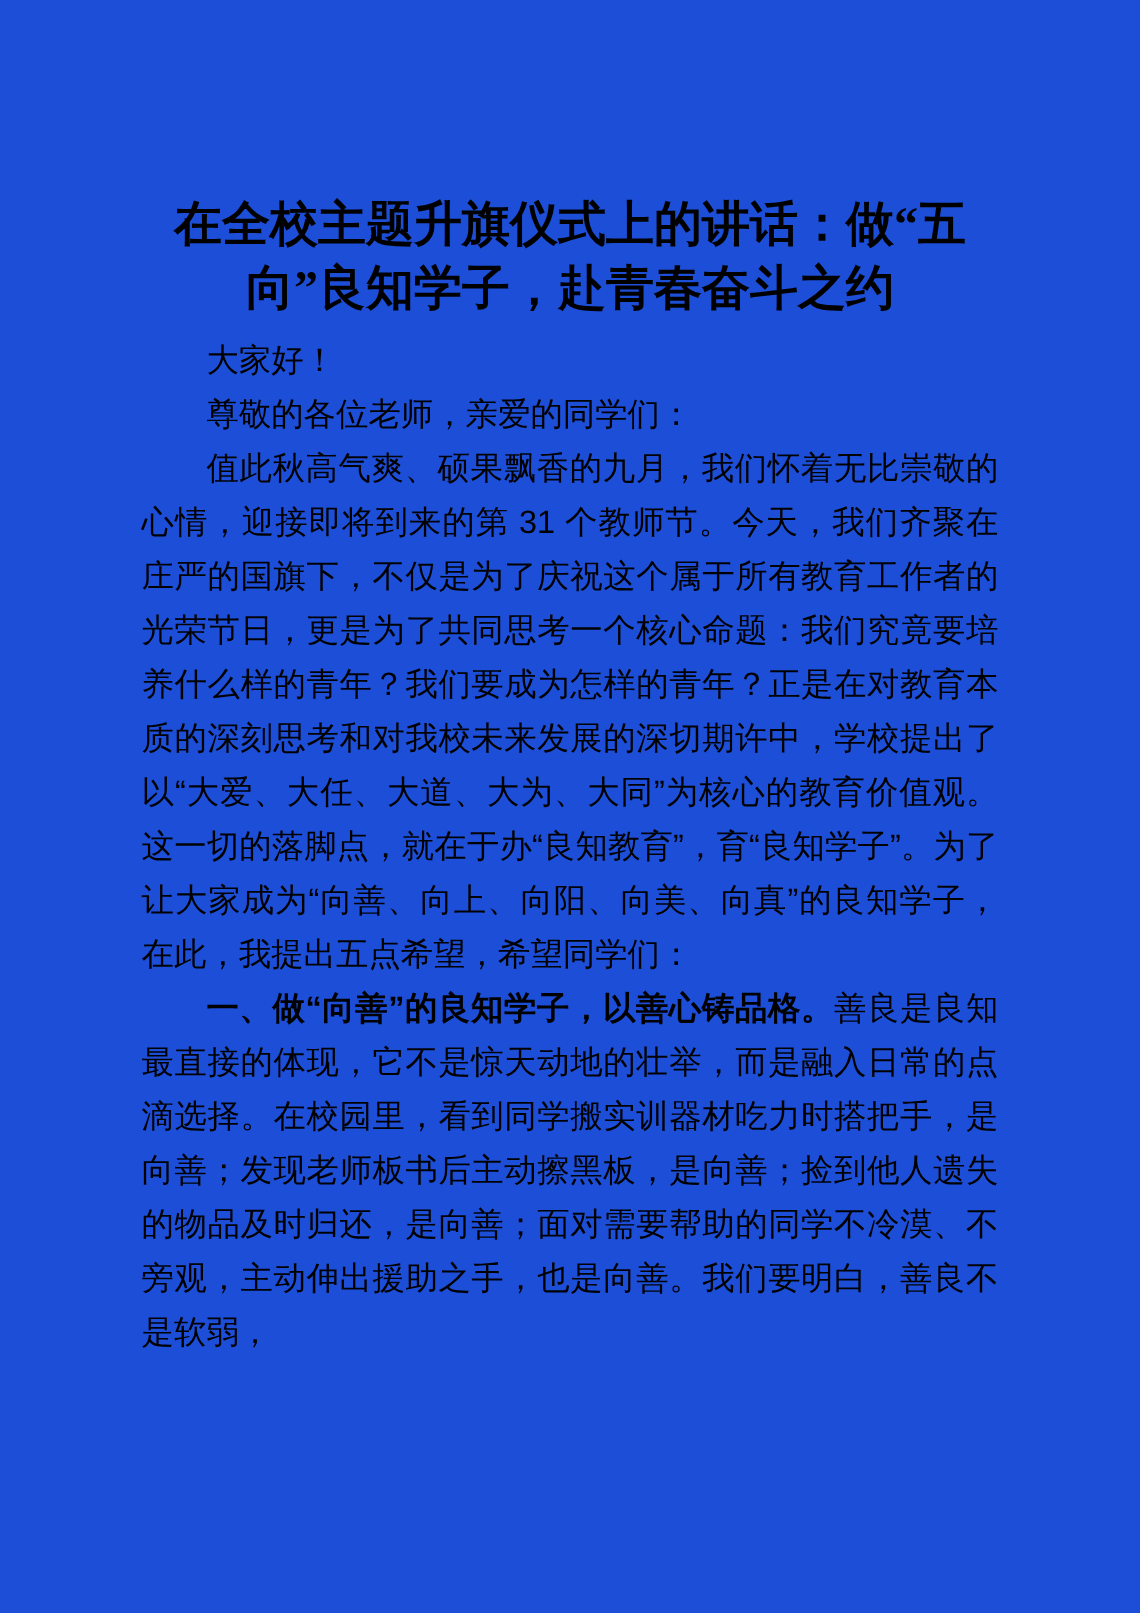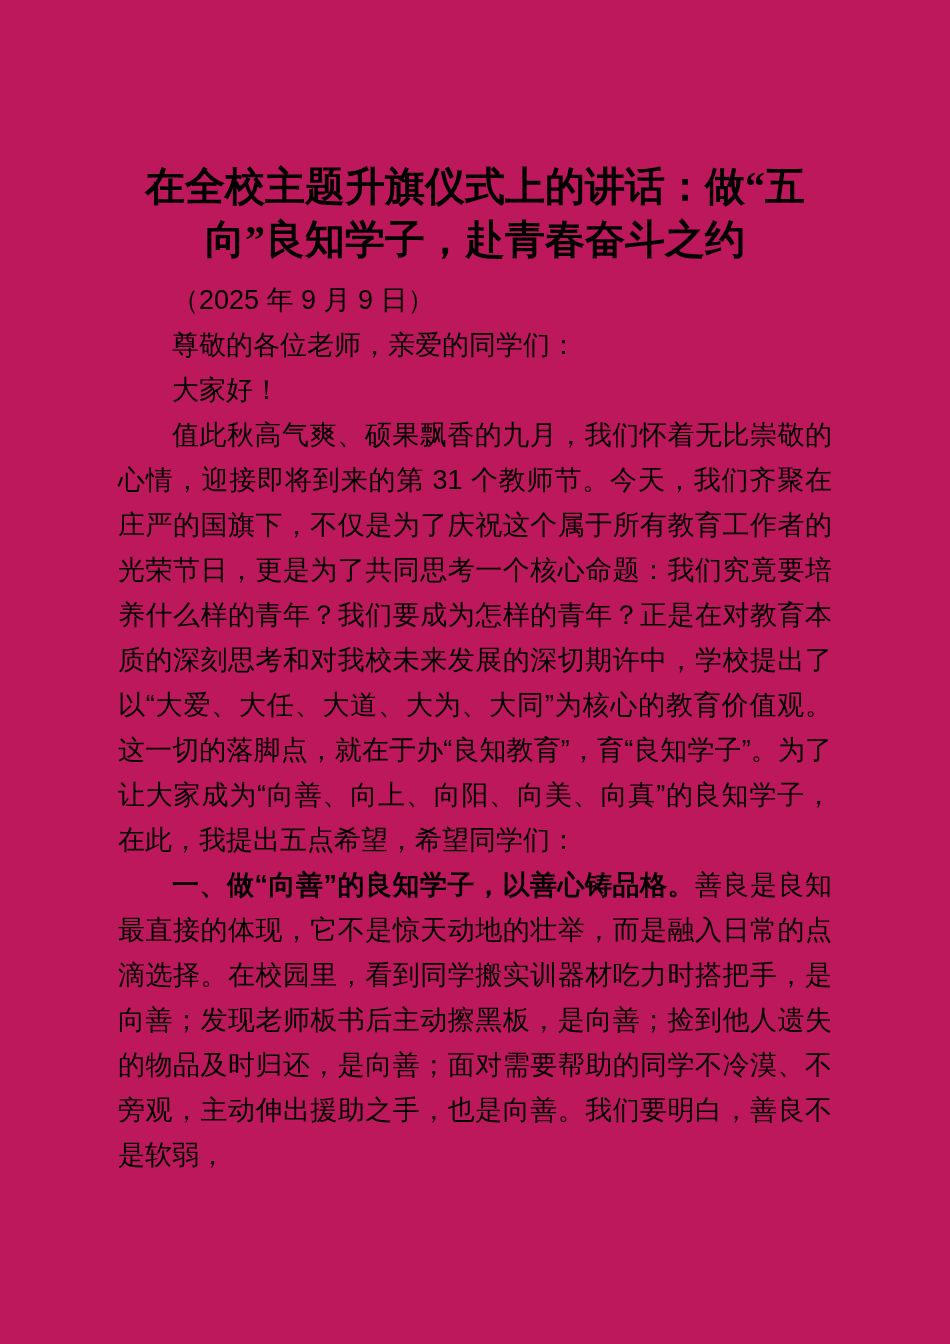--- a/index.html
+++ b/index.html
@@ -5,21 +5,21 @@
   html, body {
     margin: 0;
     padding: 0;
     background: #ffffff;
   }
   .page {
     position: relative;
     width: 950px;
     height: 1344px;
     margin: 0 auto;
-    background: #be185d;
+    background: #1d4ed8;
     box-sizing: border-box;
     padding: 160px 118px 0 118px;
     color: #000000;
     font-family: "Liberation Sans", "DejaVu Sans", sans-serif;
     font-size: 27px;
     line-height: 45px;
     text-align: justify;
     overflow: hidden;
   }
   .doc-title {
@@ -40,22 +40,21 @@
     font-weight: 700;
   }
 </style>
 </head>
 <body>
 
 <div class="page">
   <h1 class="doc-title">在全校主题升旗仪式上的讲话：做“五向”良知学子，赴青春奋斗之约</h1>
 
 
-  <p class="line">（2025 年 9 月 9 日）</p>
+
+  <p class="line">大家好！</p>
 
   <p class="line">尊敬的各位老师，亲爱的同学们：</p>
-
-  <p class="line">大家好！</p>
 
   <p class="para">值此秋高气爽、硕果飘香的九月，我们怀着无比崇敬的心情，迎接即将到来的第 31 个教师节。今天，我们齐聚在庄严的国旗下，不仅是为了庆祝这个属于所有教育工作者的光荣节日，更是为了共同思考一个核心命题：我们究竟要培养什么样的青年？我们要成为怎样的青年？正是在对教育本质的深刻思考和对我校未来发展的深切期许中，学校提出了以“大爱、大任、大道、大为、大同”为核心的教育价值观。这一切的落脚点，就在于办“良知教育”，育“良知学子”。为了让大家成为“向善、向上、向阳、向美、向真”的良知学子，在此，我提出五点希望，希望同学们：</p>
 
   <p class="para"><strong class="lead">一、做“向善”的良知学子，以善心铸品格。</strong><span>善良是良知最直接的体现，它不是惊天动地的壮举，而是融入日常的点滴选择。在校园里，看到同学搬实训器材吃力时搭把手，是向善；发现老师板书后主动擦黑板，是向善；捡到他人遗失的物品及时归还，是向善；面对需要帮助的同学不冷漠、不旁观，主动伸出援助之手，也是向善。我们要明白，善良不是软弱，</span></p>
 </div>
 
 </body></html>

